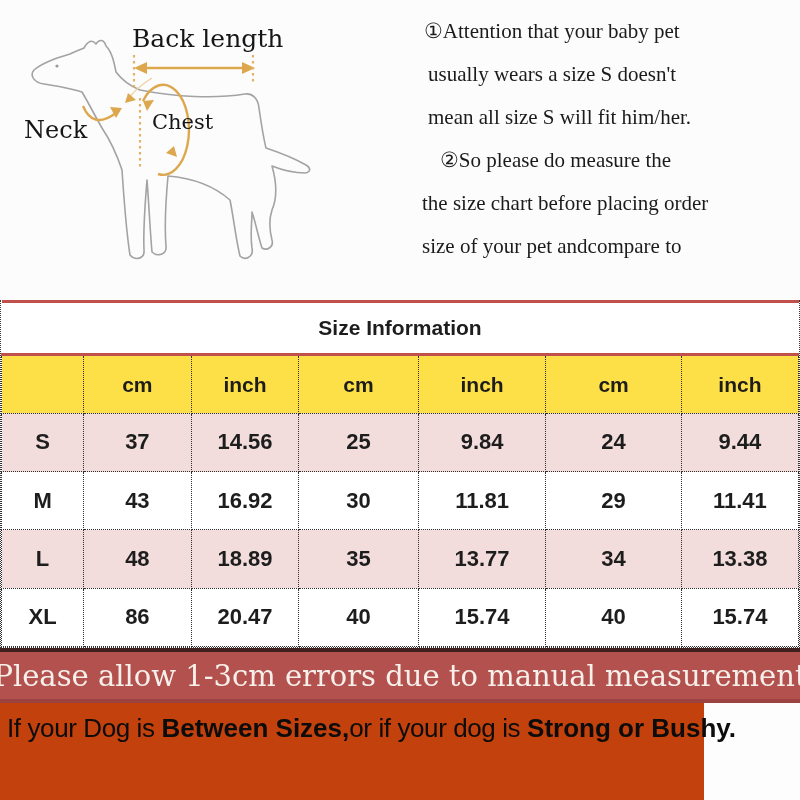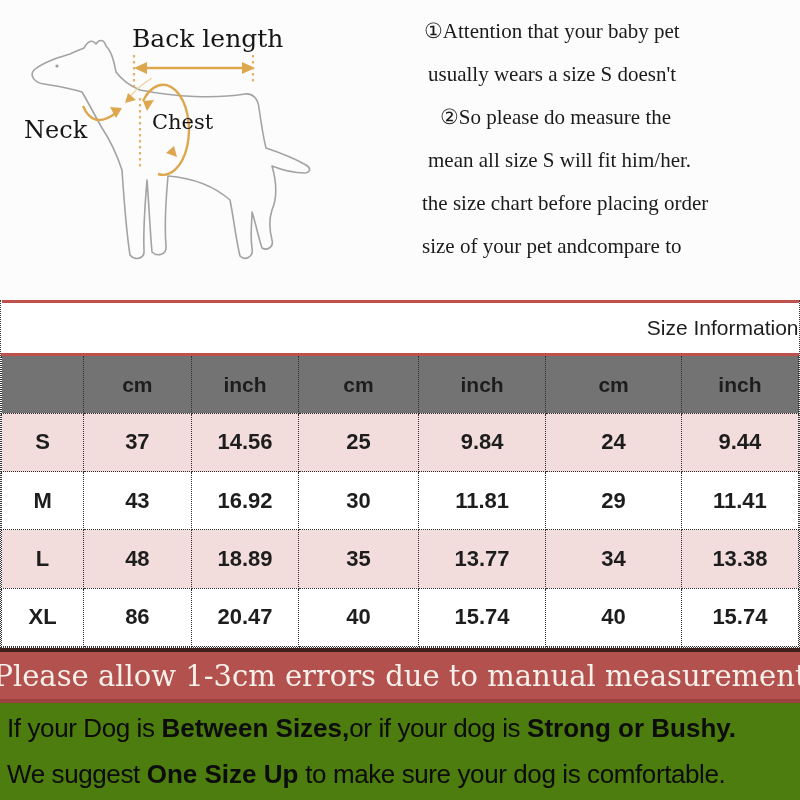--- a/index.html
+++ b/index.html
@@ -45,42 +45,42 @@
     font-family:"Liberation Sans","DejaVu Sans",sans-serif;
     color:#1d1d1d;
   }
   table.size-table td,table.size-table th{
     text-align:center;vertical-align:middle;padding:0;
     border:1px dotted #2e2e2e;font-weight:700;
   }
   tr.title-row th{
     background:#ffffff;border-top:3px solid #bf504c;border-bottom:3px solid #bf504c;
     border-left:none;border-right:none;
-    font-size:21px;font-weight:400;height:41px;letter-spacing:0px;text-align:right;
+    font-size:21px;font-weight:700;height:41px;letter-spacing:0px;
   }
   tr.group-row th{background:#f2dddc;font-size:22px;height:58px;}
-  tr.units-row td{background:#737373;font-size:21px;height:46px;}
+  tr.units-row td{background:#fde047;font-size:21px;height:46px;}
   tr.data-row td{font-size:22px;height:47px;}
   tr.data-row.odd td{background:#f2dddc;}
   tr.data-row.even td{background:#ffffff;}
 
   
   .banner{
     position:absolute;left:0;top:648px;width:800px;height:55px;
     box-sizing:border-box;background:#b2514d;
     border-top:4px solid #3f1f1d;border-bottom:4px solid #9c4341;
     display:flex;align-items:center;justify-content:center;
   }
   .banner-text{
     color:#f7efe9;font-family:"DejaVu Serif","Liberation Serif",serif;
     font-size:29px;white-space:nowrap;letter-spacing:0px;
   }
 
   
-  .advice{position:absolute;left:0;top:703px;width:800px;height:97px;background:#4d7c0f;}
+  .advice{position:absolute;left:0;top:703px;width:704px;height:97px;background:#c2410c;}
   .advice-line{
     position:absolute;left:7px;width:793px;white-space:nowrap;
     font-family:"Liberation Sans","DejaVu Sans",sans-serif;
     font-size:26px;color:#0c0c0c;letter-spacing:-0.4px;
   }
   .advice-line b{font-weight:700;letter-spacing:0px;}
   .advice-line-1{top:10px;}
   .advice-line-2{top:56px;}
 </style>
 </head>
@@ -150,22 +150,22 @@
       </g>
     </svg>
 
     <div class="diagram-label lbl-backlength">Back length</div>
     <div class="diagram-label lbl-neck">Neck</div>
     <div class="diagram-label lbl-chest">Chest</div>
 
     <div class="attention">
       <div class="att-line ind-a">①Attention that your baby pet</div>
       <div class="att-line ind-b">usually wears a size S doesn't</div>
+      <div class="att-line ind-b">mean all size S will fit him/her.</div>
       <div class="att-line ind-c">②So please do measure the</div>
-      <div class="att-line ind-b">mean all size S will fit him/her.</div>
       <div class="att-line ind-d">the size chart before placing order</div>
       <div class="att-line ind-d">size of your pet andcompare to</div>
     </div>
   </div>
 
   <div class="table-wrap">
     <table class="size-table">
       <colgroup>
         <col style="width:10.3%">
           <col style="width:13.5%">
@@ -227,16 +227,15 @@
     </tbody>
       </table>
   </div>
 
   <div class="banner">
     <span class="banner-text">Please allow 1-3cm errors due to manual measurement</span>
   </div>
 
   <div class="advice">
     <div class="advice-line advice-line-1"><span>If your Dog is </span><b>Between Sizes,</b><span>or if your dog is </span><b>Strong or Bushy.</b></div>
-    <div class="advice-line advice-line-2"><span>We suggest </span><b>One Size Up</b><span> to make sure your dog is comfortable.</span></div>
   </div>
 
 </div>
 
 </body></html>

